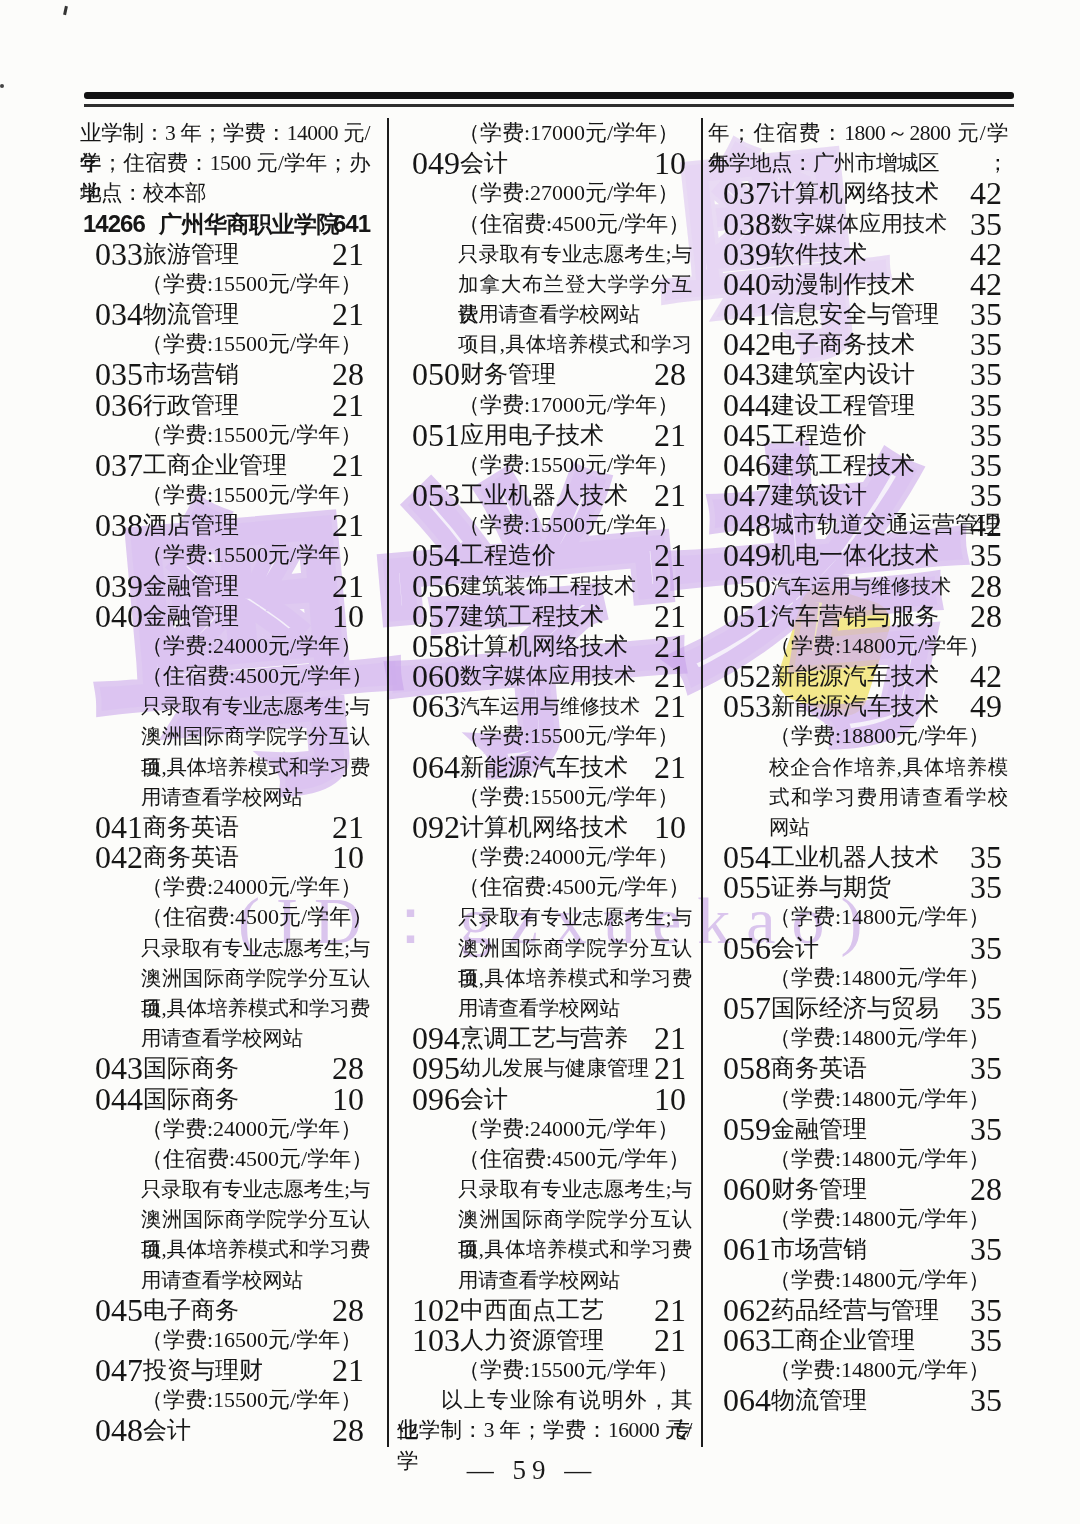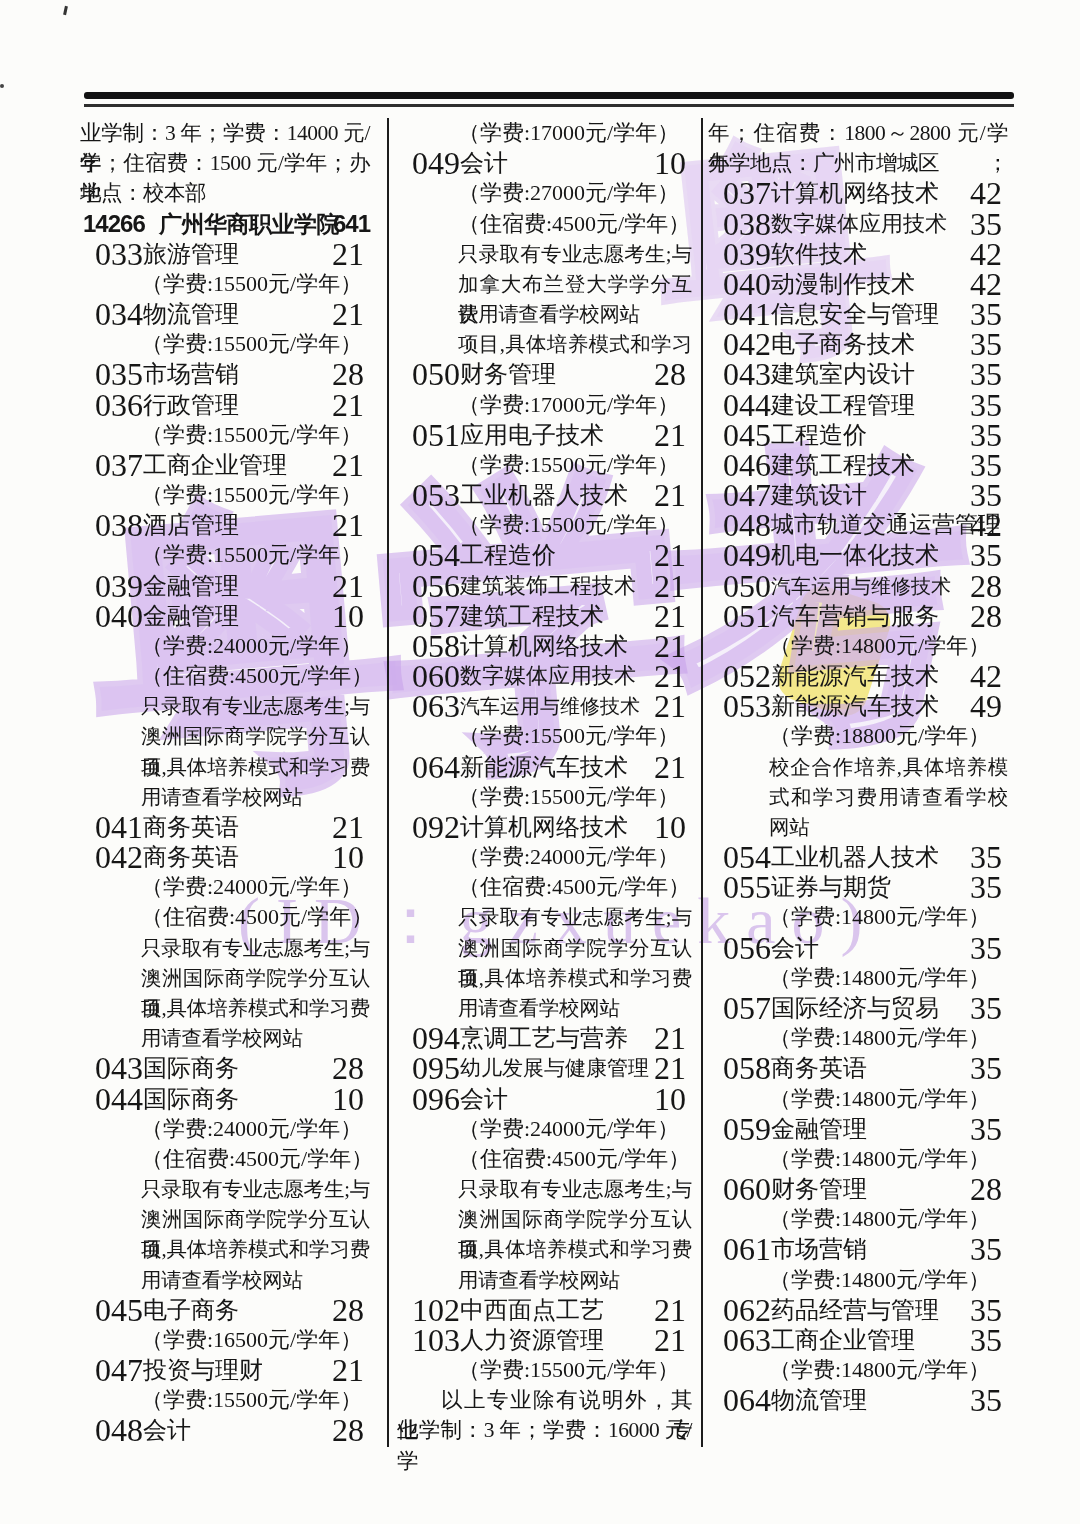--- a/index.html
+++ b/index.html
@@ -465,13 +465,14 @@
         <span class="count">35</span>
       </div>
       <div class="ln fee">（学费:14800元/学年）</div>
       <div class="ln major">
         <span class="code">064</span>
         <span class="name">物流管理</span>
         <span class="count">35</span>
       </div>
     </div>
 
+  <div class="footer">— 59 —</div>
 </div>
 
 </body></html>

